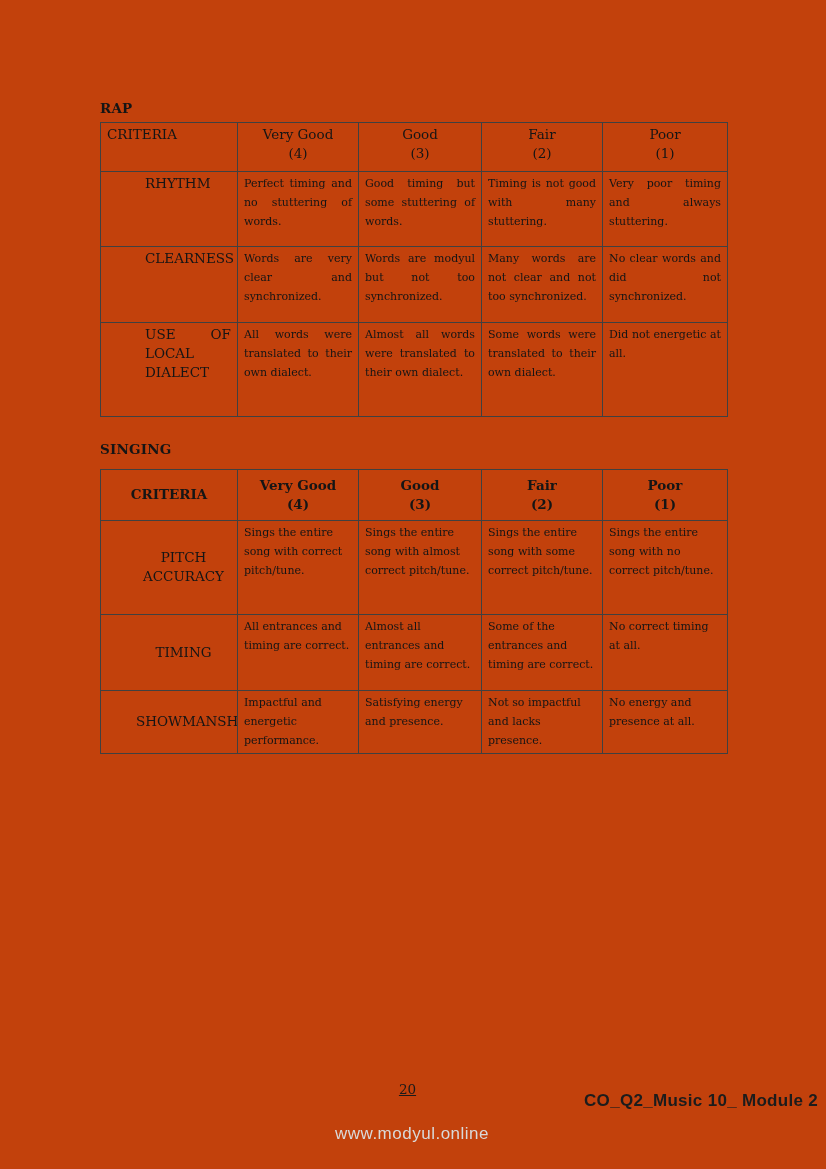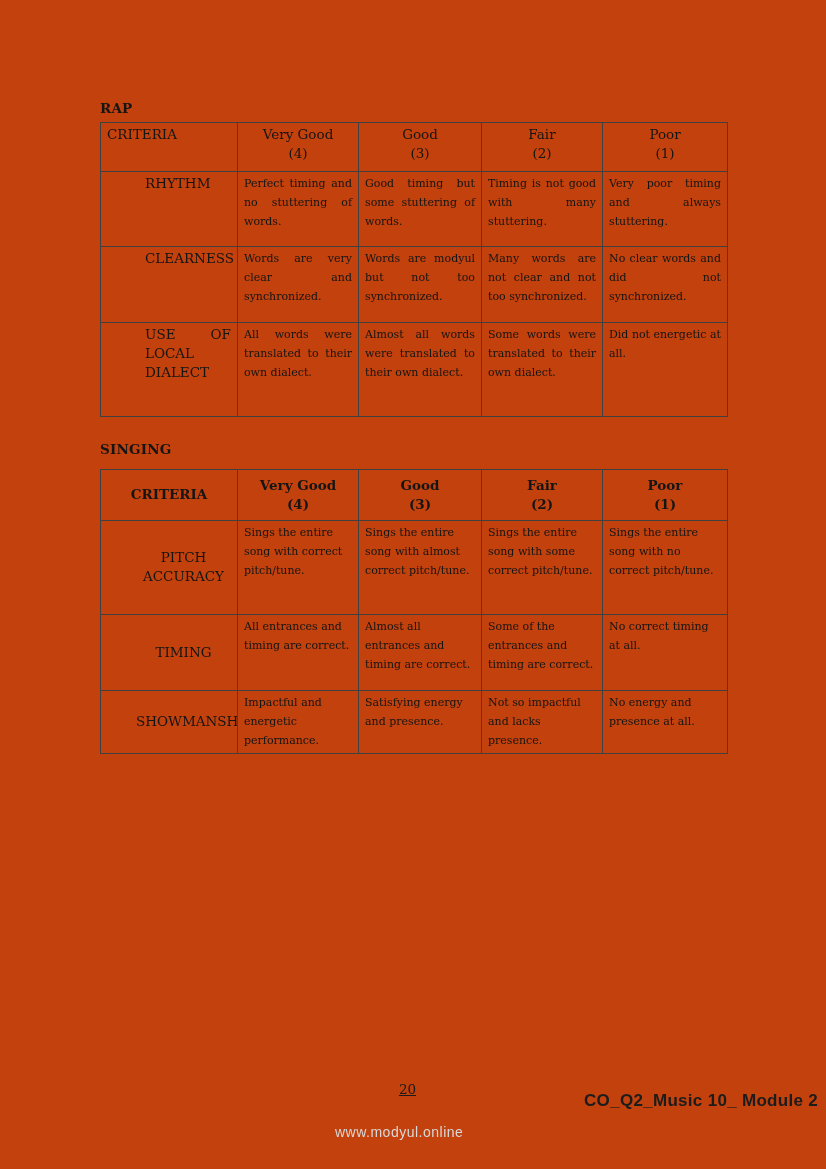--- a/index.html
+++ b/index.html
@@ -70,21 +70,21 @@
     font-weight: bold;
     font-size: 17px;
     letter-spacing: 0.3px;
     color: #1c1c1c;
   }
   .watermark {
     position: absolute;
     top: 1124px;
     left: 335px;
     font-family: "Liberation Sans", sans-serif;
-    font-size: 14px;
+    font-size: 17px;
     letter-spacing: 0.5px;
     color: #d9d9d9;
   }
 </style>
 </head>
 <body>
 
 <div class="page">
   <div class="content">
 

